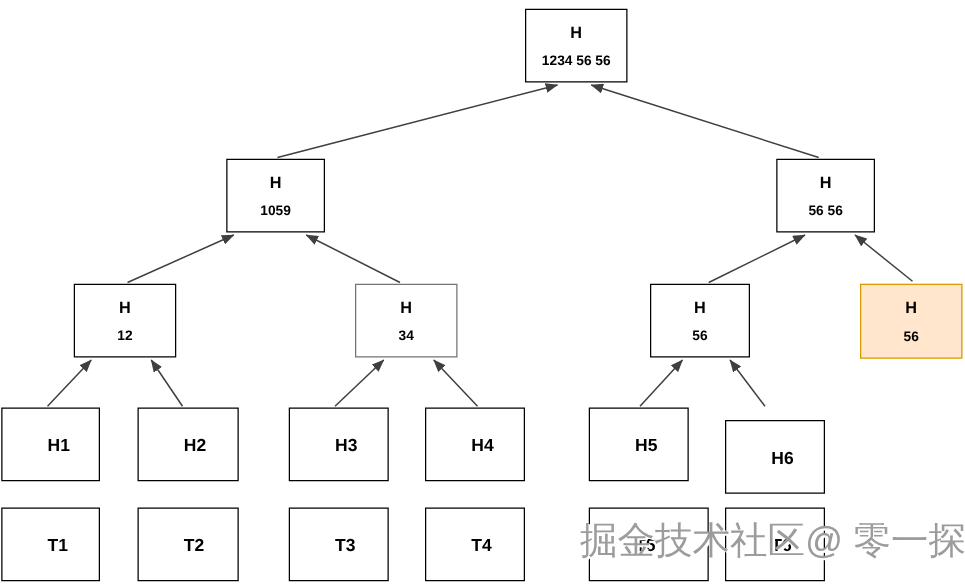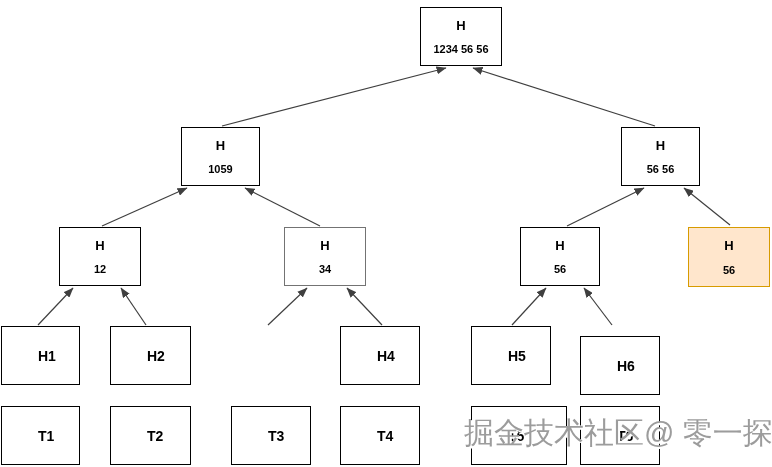--- a/index.html
+++ b/index.html
@@ -117,20 +117,23 @@
     <span class="hl">H</span>
     <span class="hv">56</span>
   </div>
 
   <div class="node leaf" style="left:1px; top:326px; width:79px; height:59px">
     <span>H1</span>
   </div>
   <div class="node leaf" style="left:110px; top:326px; width:81px; height:59px">
     <span>H2</span>
   </div>
+  <div class="node leaf" style="left:231px; top:326px; width:80px; height:59px">
+    <span>H3</span>
+  </div>
   <div class="node leaf" style="left:340px; top:326px; width:80px; height:59px">
     <span>H4</span>
   </div>
   <div class="node leaf" style="left:471px; top:326px; width:80px; height:59px">
     <span>H5</span>
   </div>
   <div class="node leaf" style="left:580px; top:336px; width:80px; height:59px">
     <span>H6</span>
   </div>
 

